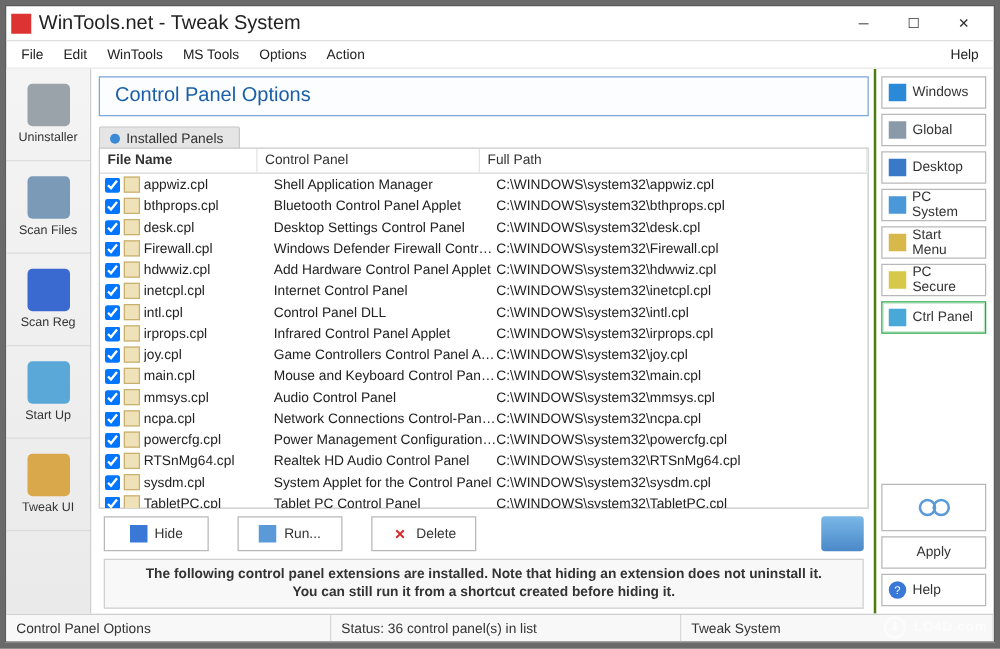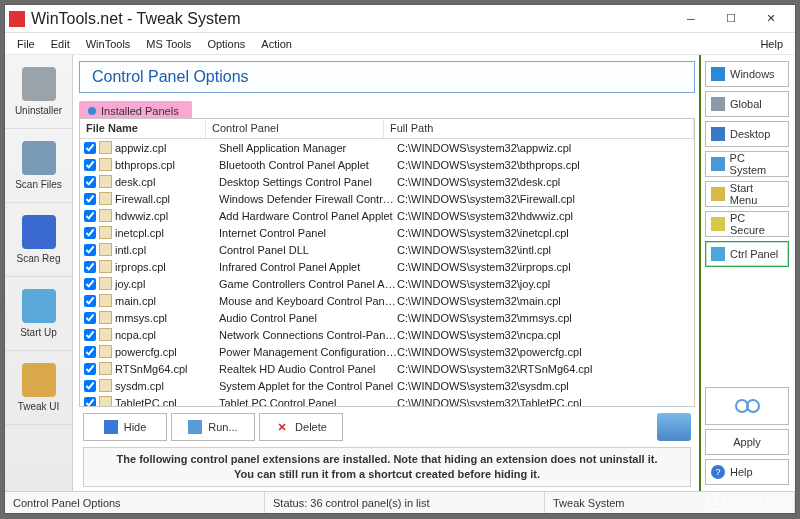--- a/index.html
+++ b/index.html
@@ -13,36 +13,36 @@
 .menubar .mitem { padding: 2px 8px; color: #222; }
 .menubar .spacer { flex: 1; }
 .body { flex: 1; display: flex; overflow: hidden; }
 .lsidebar { width: 68px; background: linear-gradient(#f4f4f4,#eaeaea); border-right: 1px solid #d0d0d0; display: flex; flex-direction: column; }
 .lbtn { height: 74px; display: flex; flex-direction: column; align-items: center; justify-content: center; gap: 4px; border-bottom: 1px solid #dcdcdc; }
 .lbtn .licon { width: 34px; height: 34px; border-radius: 4px; }
 .lbtn .llabel { font-size: 10px; color: #333; text-align: center; }
 .mainarea { flex: 1; display: flex; flex-direction: column; padding: 6px 4px 2px 6px; overflow: hidden; }
 .cpheader { border: 1px solid #7aa7d8; padding: 6px 12px; color: #1a5ea8; font-size: 16px; margin-bottom: 4px; background: #fbfdff; }
 .tabrow { display: flex; align-items: flex-end; gap: 2px; height: 22px; }
-.tab { background: #f9a8d4; border: 1px solid #c8c8c8; border-bottom: none; padding: 3px 12px 2px 8px; font-size: 11px; color: #333; display: flex; align-items: center; gap: 5px; border-radius: 2px 2px 0 0; }
+.tab { background: #e5e5e5; border: 1px solid #c8c8c8; border-bottom: none; padding: 3px 12px 2px 8px; font-size: 11px; color: #333; display: flex; align-items: center; gap: 5px; border-radius: 2px 2px 0 0; }
 .tab .dot { width: 8px; height: 8px; border-radius: 50%; background: #3a8ad8; }
 .listwrap { flex: 1; border: 1px solid #c8c8c8; display: flex; flex-direction: column; overflow: hidden; margin-top: -1px; }
 .listheader { display: flex; background: #fff; border-bottom: 1px solid #d8d8d8; height: 20px; }
 .lhcol { padding: 3px 6px; border-right: 1px solid #e4e4e4; color: #333; font-size: 11px; }
 .col1 { width: 126px; font-weight: bold; }
 .col2 { width: 178px; }
 .col3 { flex: 1; }
 .listbody { flex: 1; overflow-y: scroll; overflow-x: hidden; }
 .row { display: flex; align-items: center; height: 17px; padding-left: 4px; }
 .row input[type=checkbox] { margin-right: 3px; width: 12px; height: 12px; }
 .row .fic { width: 13px; height: 13px; background: #f0e2b8; border: 1px solid #c8b070; margin-right: 3px; }
 .row .c1 { width: 104px; overflow: hidden; white-space: nowrap; text-overflow: ellipsis; color: #222; }
 .row .c2 { width: 178px; overflow: hidden; white-space: nowrap; text-overflow: ellipsis; color: #222; }
 .row .c3 { flex: 1; overflow: hidden; white-space: nowrap; text-overflow: ellipsis; color: #222; padding-right: 6px; }
-.btnrow { display: flex; gap: 4px; padding: 6px 4px; align-items: center; }
+.btnrow { display: flex; gap: 23px; padding: 6px 4px; align-items: center; }
 .actbtn { width: 84px; height: 28px; border: 1px solid #b8b8b8; background: #fff; display: flex; align-items: center; justify-content: center; gap: 6px; color: #333; }
 .actbtn .bi { width: 14px; height: 14px; }
 .btnrow .sysicon { margin-left: auto; width: 34px; height: 28px; background: linear-gradient(#7ab8e8,#4a88c8); border-radius: 3px; }
 .infobox { border: 1px solid #d0d0d0; background: #f8f8f8; padding: 4px 16px; text-align: center; color: #333; line-height: 1.35; margin: 0 4px 2px 4px; font-weight: bold; }
 .rsidebar { width: 96px; padding: 6px 6px 6px 4px; display: flex; flex-direction: column; gap: 4px; border-left: 2px solid #4d7c0f; }
 .rbtn { height: 26px; border: 1px solid #b8b8b8; background: #fff; display: flex; align-items: center; gap: 5px; padding: 0 5px; color: #333; }
 .rbtn.active { border: 1px solid #2aa84a; box-shadow: 0 0 0 1px rgba(42,168,74,0.3) inset; }
 .rbtn .ric { width: 14px; height: 14px; }
 .rspacer { flex: 1; }
 .rgear { height: 38px; border: 1px solid #b8b8b8; display: flex; align-items: center; justify-content: center; }

